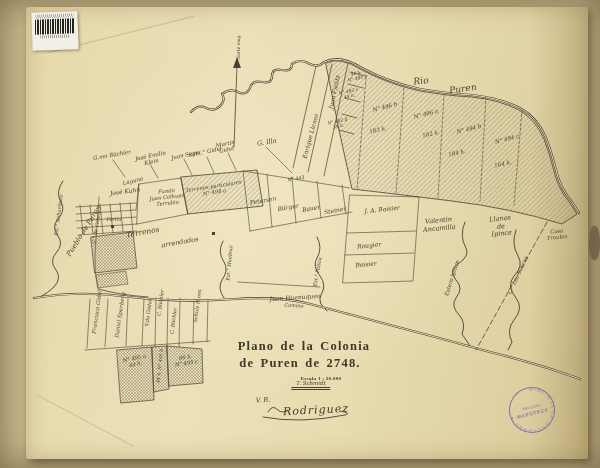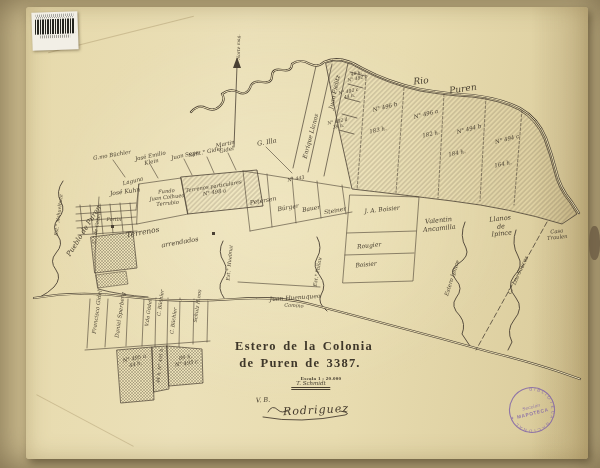--- a/index.html
+++ b/index.html
@@ -234,22 +234,22 @@
       <div class="lbl" style="left: 174px; top: 321px; font-size: 5px; --r: -82deg;">C. Büchler</div>
       <div class="lbl" style="left: 198px; top: 306px; font-size: 5px; --r: -82deg;">Schulz H.nos</div>
       <div class="lbl" style="left: 135px; top: 361px; font-size: 5.2px; --r: -12deg;">N° 495 a
 44 h.</div>
       <div class="lbl" style="left: 160px; top: 366px; font-size: 4.6px; --r: -84deg;">44 h. N° 495 b</div>
       <div class="lbl" style="left: 186px; top: 360px; font-size: 5.2px; --r: -8deg;">86 h.
 N° 495 c</div>
     </div>
 
   <div class="title-block">
-    <div class="t1">Estero de la Colonia</div>
-    <div class="t2">de Puren de 3387.</div>
+    <div class="t1">Plano de la Colonia</div>
+    <div class="t2">de Puren de 2748.</div>
     <div class="scale">Escala 1 : 20.000</div>
     <div class="sig1">T. Schmidt</div>
   </div>
   <div class="vb">V. B.</div>
   <div class="sig2">Rodriguez</div>
 
   <div class="barcode">
     <div class="bc-cap"></div>
     <div class="bc-bars"></div>
     <div class="bc-num"></div>

